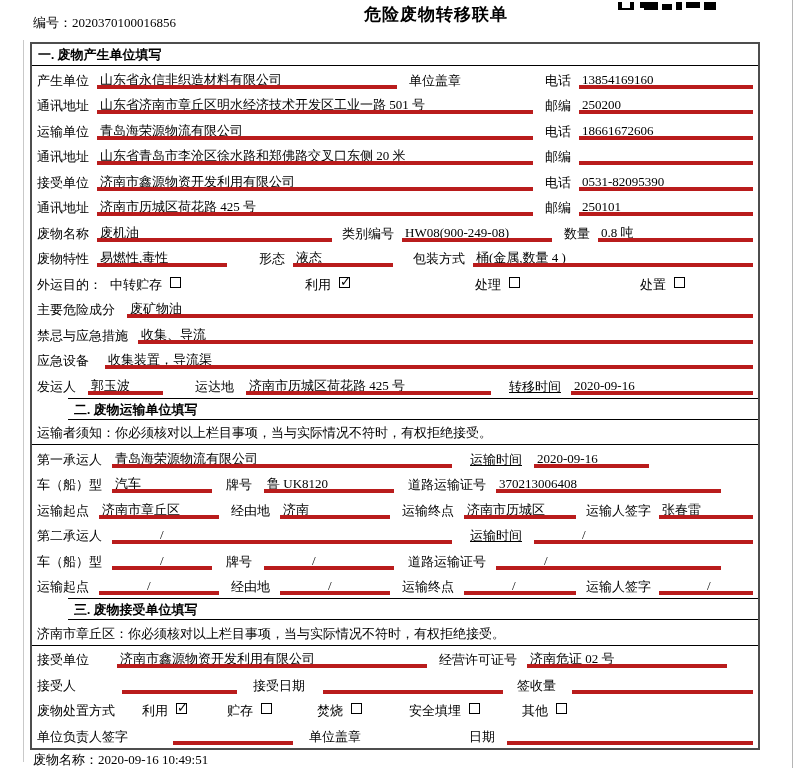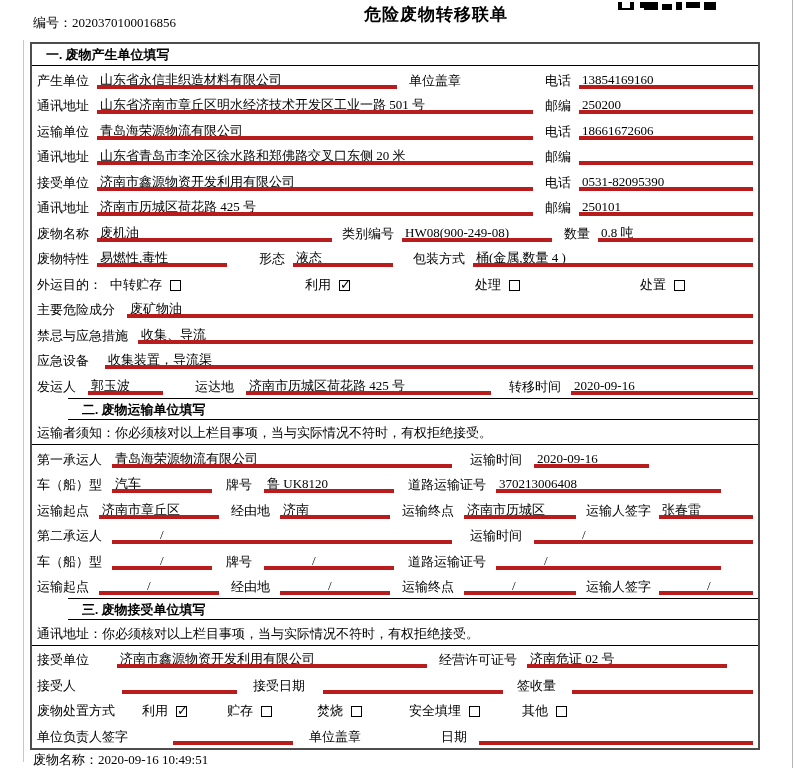--- a/index.html
+++ b/index.html
@@ -12,47 +12,47 @@
   }
   .edge-left  { position:absolute; left:23px;  top:40px; height:722px; width:1px; background:#c9c9c9; }
   .edge-right { position:absolute; left:792px; top:0;    height:768px; width:1px; background:#b5b5b5; }
 
   .doc-no { position:absolute; left:33px; top:14px; white-space:nowrap; }
   .doc-title { position:absolute; left:436px; top:3px; transform:translateX(-50%);
                font-size:17px; font-weight:bold; white-space:nowrap; letter-spacing:1px; }
   .qr { position:absolute; left:618px; top:0; width:100px; height:10px; overflow:hidden; }
 
   .doc-table { position:absolute; left:30px; top:42px; width:730px; border:2px solid #4d4d4d; background:#fff; }
-  .sec-head { height:22px; line-height:21px; font-weight:bold; padding-left:14px;
+  .sec-head { height:22px; line-height:21px; font-weight:bold; padding-left:6px;
               border-bottom:1px solid #000; font-size:13px; }
   .sec-head.mid { border-top:1px solid #000;margin-left:36px; }
 
   .row { height:25.5px; display:flex; align-items:flex-end; padding:0 5px 3px 5px; }
   .row.notice { border-bottom:1px solid #000; }
 
   .lbl { white-space:nowrap; flex:none; line-height:16px; }
   .val { border-bottom:4px solid #b91c1c; white-space:nowrap; overflow:hidden; flex:none;
          height:17px; line-height:16px; padding:0 3px; }
   .val.fill { flex:1;font-family:Liberation Serif, serif; }
   .val.slash { padding-left:48px; }
   .grp { display:flex; align-items:flex-end; flex:none; }
-  .opt { display:flex; align-items:flex-end; flex:none; }
+  .opt { display:flex; align-items:flex-start; flex:none; }
 
   .cb { width:11px; height:11px; border:1px solid #000; display:inline-block;
         margin-left:8px; margin-bottom:2px; position:relative; flex:none; }
   .cb.checked::after { content:"✓"; position:absolute; left:0; top:-4px; font-size:13px;
                        font-family:"DejaVu Sans",sans-serif; }
 
   .footer { position:absolute; left:33px; top:751px; white-space:nowrap; }
 
   
   .mr8{margin-right:8px;} .mr10{margin-right:10px;} .mr12{margin-right:12px;} .mr14{margin-right:16px;}
   .mr16{margin-right:16px;} .mr18{margin-right:18px;} .mr28{margin-right:28px;} .mr45{margin-right:45px;} .mr46{margin-right:46px;}
   .ml8{margin-left:8px;} .ml10{margin-left:10px;} .ml12{margin-left:12px;} .ml14{margin-left:14px;}
-  .ml16{margin-left:16px;} .ml18{margin-left:18px;} .ml20{margin-left:20px;} .ml27{margin-left:27px;} .ml32{margin-left:32px;} .ml136{margin-left:80px;}
+  .ml16{margin-left:16px;} .ml18{margin-left:18px;text-decoration:underline;} .ml20{margin-left:20px;} .ml27{margin-left:27px;} .ml32{margin-left:32px;} .ml136{margin-left:108px;}
 </style>
 </head>
 <body>
 
 <div class="page">
   <div class="edge-left"></div>
   <div class="edge-right"></div>
 
   <div class="doc-no">
     <span>编号：</span><span>2020370100016856</span>
@@ -252,21 +252,21 @@
       <span class="val slash" style="width:110px">/</span>
       <span class="lbl ml12 mr10">运输终点</span>
       <span class="val slash" style="width:112px">/</span>
       <span class="lbl ml10 mr8">运输人签字</span>
       <span class="val slash fill">/</span>
     </div>
 
     <div class="sec-head mid">三. 废物接受单位填写</div>
 
     <div class="row notice">
-      <span class="lbl">通讯地址：</span>
+      <span class="lbl">济南市章丘区：</span>
       <span class="lbl">你必须核对以上栏目事项，当与实际情况不符时，有权拒绝接受。</span>
     </div>
 
     <div class="row">
       <span class="lbl mr28">接受单位</span>
       <span class="val" style="width:310px">济南市鑫源物资开发利用有限公司</span>
       <span class="lbl ml12 mr10">经营许可证号</span>
       <span class="val" style="width:200px">济南危证 02 号</span>
     </div>
 

